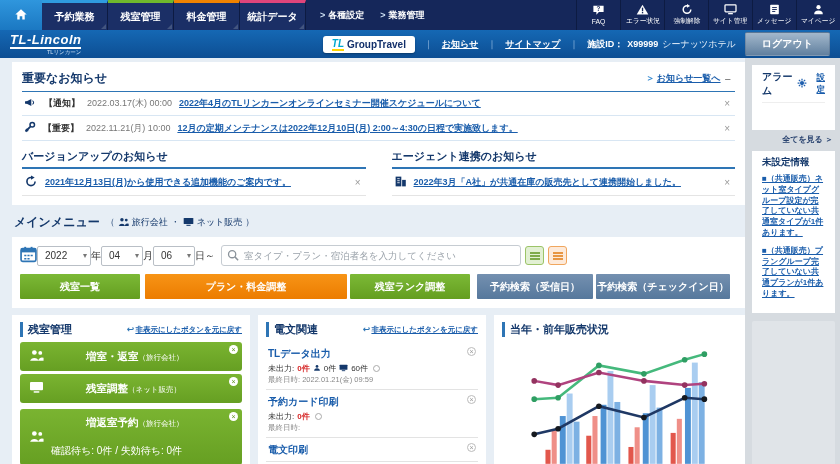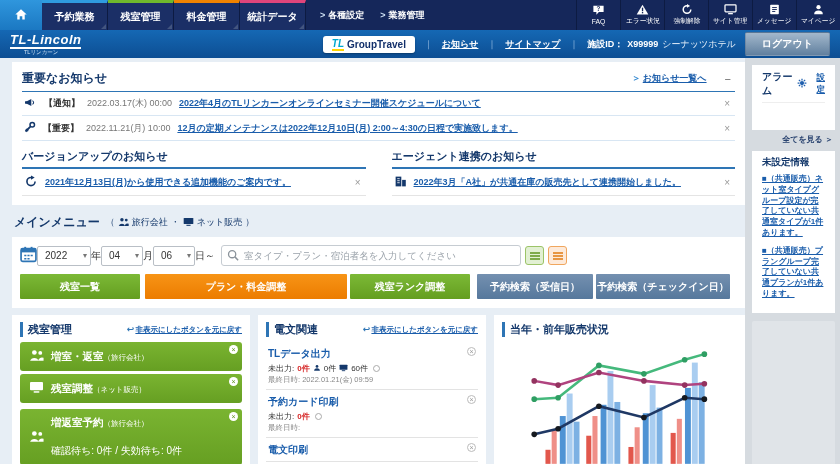--- a/index.html
+++ b/index.html
@@ -14,21 +14,21 @@
   .quick-links { display:flex; align-items:center; gap:16px; margin-left:14px; }
   .quick-link { color:#fff; font-size:9px; font-weight:bold; cursor:pointer; }
   .quick-link .chev { color:#cfe2f5; margin-right:3px; }
   .utilities { margin-left:auto; display:flex; align-items:stretch; }
   .util { width:44px; display:flex; flex-direction:column; align-items:center; justify-content:center; gap:1px; border-left:1px solid #0d1b42; color:#fff; cursor:pointer; }
   .util svg { display:block; }
   .util-label { font-size:7.5px; color:#fff; white-space:nowrap; transform:scale(.9); }
 
   
   .header { height:28px; background:linear-gradient(#1568b4,#0d4e93); display:flex; align-items:center; padding:0 10px; }
-  .logo { color:#fff; line-height:1; cursor:pointer; }
+  .logo { color:#fff; line-height:1; cursor:pointer;text-align:right; }
   .logo-main { font-style:italic; font-weight:bold; font-size:13px; letter-spacing:.5px; border-bottom:2px solid #fff; display:inline-block; padding-bottom:1px; }
   .logo-sub { display:block; font-size:5.5px; color:#cfe2f5; margin-top:1px; padding-left:14px; }
   .header-right { margin-left:auto; display:flex; align-items:center; gap:9px; }
   .gt-btn { background:#fff; border-radius:3px; padding:2px 9px; display:flex; align-items:center; gap:3px; cursor:pointer; box-shadow:0 1px 2px rgba(0,0,0,.3); }
   .gt-tl { color:#00a7cf; font-weight:bold; font-style:italic; font-size:10px; border-bottom:2px solid #ffd400; line-height:1.1; }
   .gt-name { color:#13306b; font-weight:bold; font-size:10px; }
   .hdr-sep { color:#9dc0e4; font-size:9px; }
   .hdr-link { color:#fff; font-size:9px; font-weight:bold; text-decoration:underline; cursor:pointer; }
   .facility { color:#e8f1fa; font-size:9px; display:flex; gap:4px; align-items:center; }
   .facility b { color:#fff; }
@@ -37,21 +37,21 @@
   
   .content { display:flex; height:406px; background:#e7eef5; }
   .main-col { flex:0 0 745px; padding:4px 0 0 12px; }
   .side-col { flex:1; background:#d6dbe0; padding:7px 5px 0 7px; }
 
   .white-band { background:#fff; padding:5px 10px 9px; }
   .sec-title { color:#14386b; font-weight:bold; font-size:12px; }
   a, .link { color:#1a5dab; text-decoration:underline; cursor:pointer; }
 
   .news-head { display:flex; align-items:center; padding:3px 0 4px; border-bottom:1px solid #2e75b5; }
-  .news-head-right { margin-left:auto; display:flex; align-items:center; gap:14px; }
+  .news-head-right { margin-left:auto; display:flex; align-items:center; }
   .news-list-link { font-size:9px; font-weight:bold; }
   .blue-chev { color:#2e86d0; font-weight:bold; margin-right:2px; text-decoration:none; display:inline-block; }
   .collapse-btn { color:#666; font-size:11px; cursor:pointer; padding:0 4px; }
   .news-row { display:flex; align-items:center; gap:7px; padding:5px 2px; border-bottom:1px solid #d8e6f3; font-size:9px; }
   .news-tag { font-weight:bold; color:#333; }
   .news-date { color:#777; }
   .news-link { font-size:9px; font-weight:bold; }
   .row-close { margin-left:auto; color:#999; font-size:10px; cursor:pointer; padding:0 3px; }
 
   .sub-news { display:flex; gap:26px; margin-top:8px; }
@@ -87,21 +87,21 @@
   .panel { background:#fff; height:196px; padding:7px 8px; position:relative; }
   .panel-room { width:238px; }
   .panel-msg { width:228px; }
   .panel-sales { width:251px; }
   .panel-head { display:flex; align-items:center; margin-bottom:5px; }
   .panel-title { border-left:3px solid #2e75b5; padding-left:5px; color:#14386b; font-weight:bold; font-size:11px; }
   .restore-link { margin-left:auto; font-size:7.5px; font-weight:bold; }
   .restore-arrow { color:#2e75b5; text-decoration:none; font-size:9px; margin-right:1px; }
 
   .green-btn { position:relative; background:linear-gradient(#7ab431,#669f22); border-radius:3px; color:#fff; padding:7px 8px 7px 9px; margin-bottom:3px; display:flex; align-items:center; gap:7px; cursor:pointer; }
-  .green-btn .g-label { font-weight:bold; font-size:10.5px; }
+  .green-btn .g-label { font-weight:bold; font-size:10.5px;margin-left:35px; }
   .green-btn .g-note { font-size:7.5px; }
   .green-btn .g-sub { font-size:10px; margin-top:14px; }
   .hide-dot { position:absolute; top:3px; right:4px; width:9px; height:9px; border-radius:50%; background:#fff; color:#5f941f; font-size:7px; line-height:9px; text-align:center; cursor:pointer; }
 
   .msg-row { position:relative; padding:5px 14px 4px 2px; border-bottom:1px solid #e3e3e3; }
   .msg-link { font-size:10px; font-weight:bold; text-decoration:none; }
   .msg-stats { display:flex; align-items:center; gap:3px; font-size:8px; margin-top:2px; color:#333; }
   .stat-red { color:#d62727; font-weight:bold; }
   .stat-circle { width:7px; height:7px; border:1px solid #aaa; border-radius:50%; display:inline-block; margin-left:2px; }
   .msg-last { font-size:7.5px; color:#888; margin-top:1px; }

